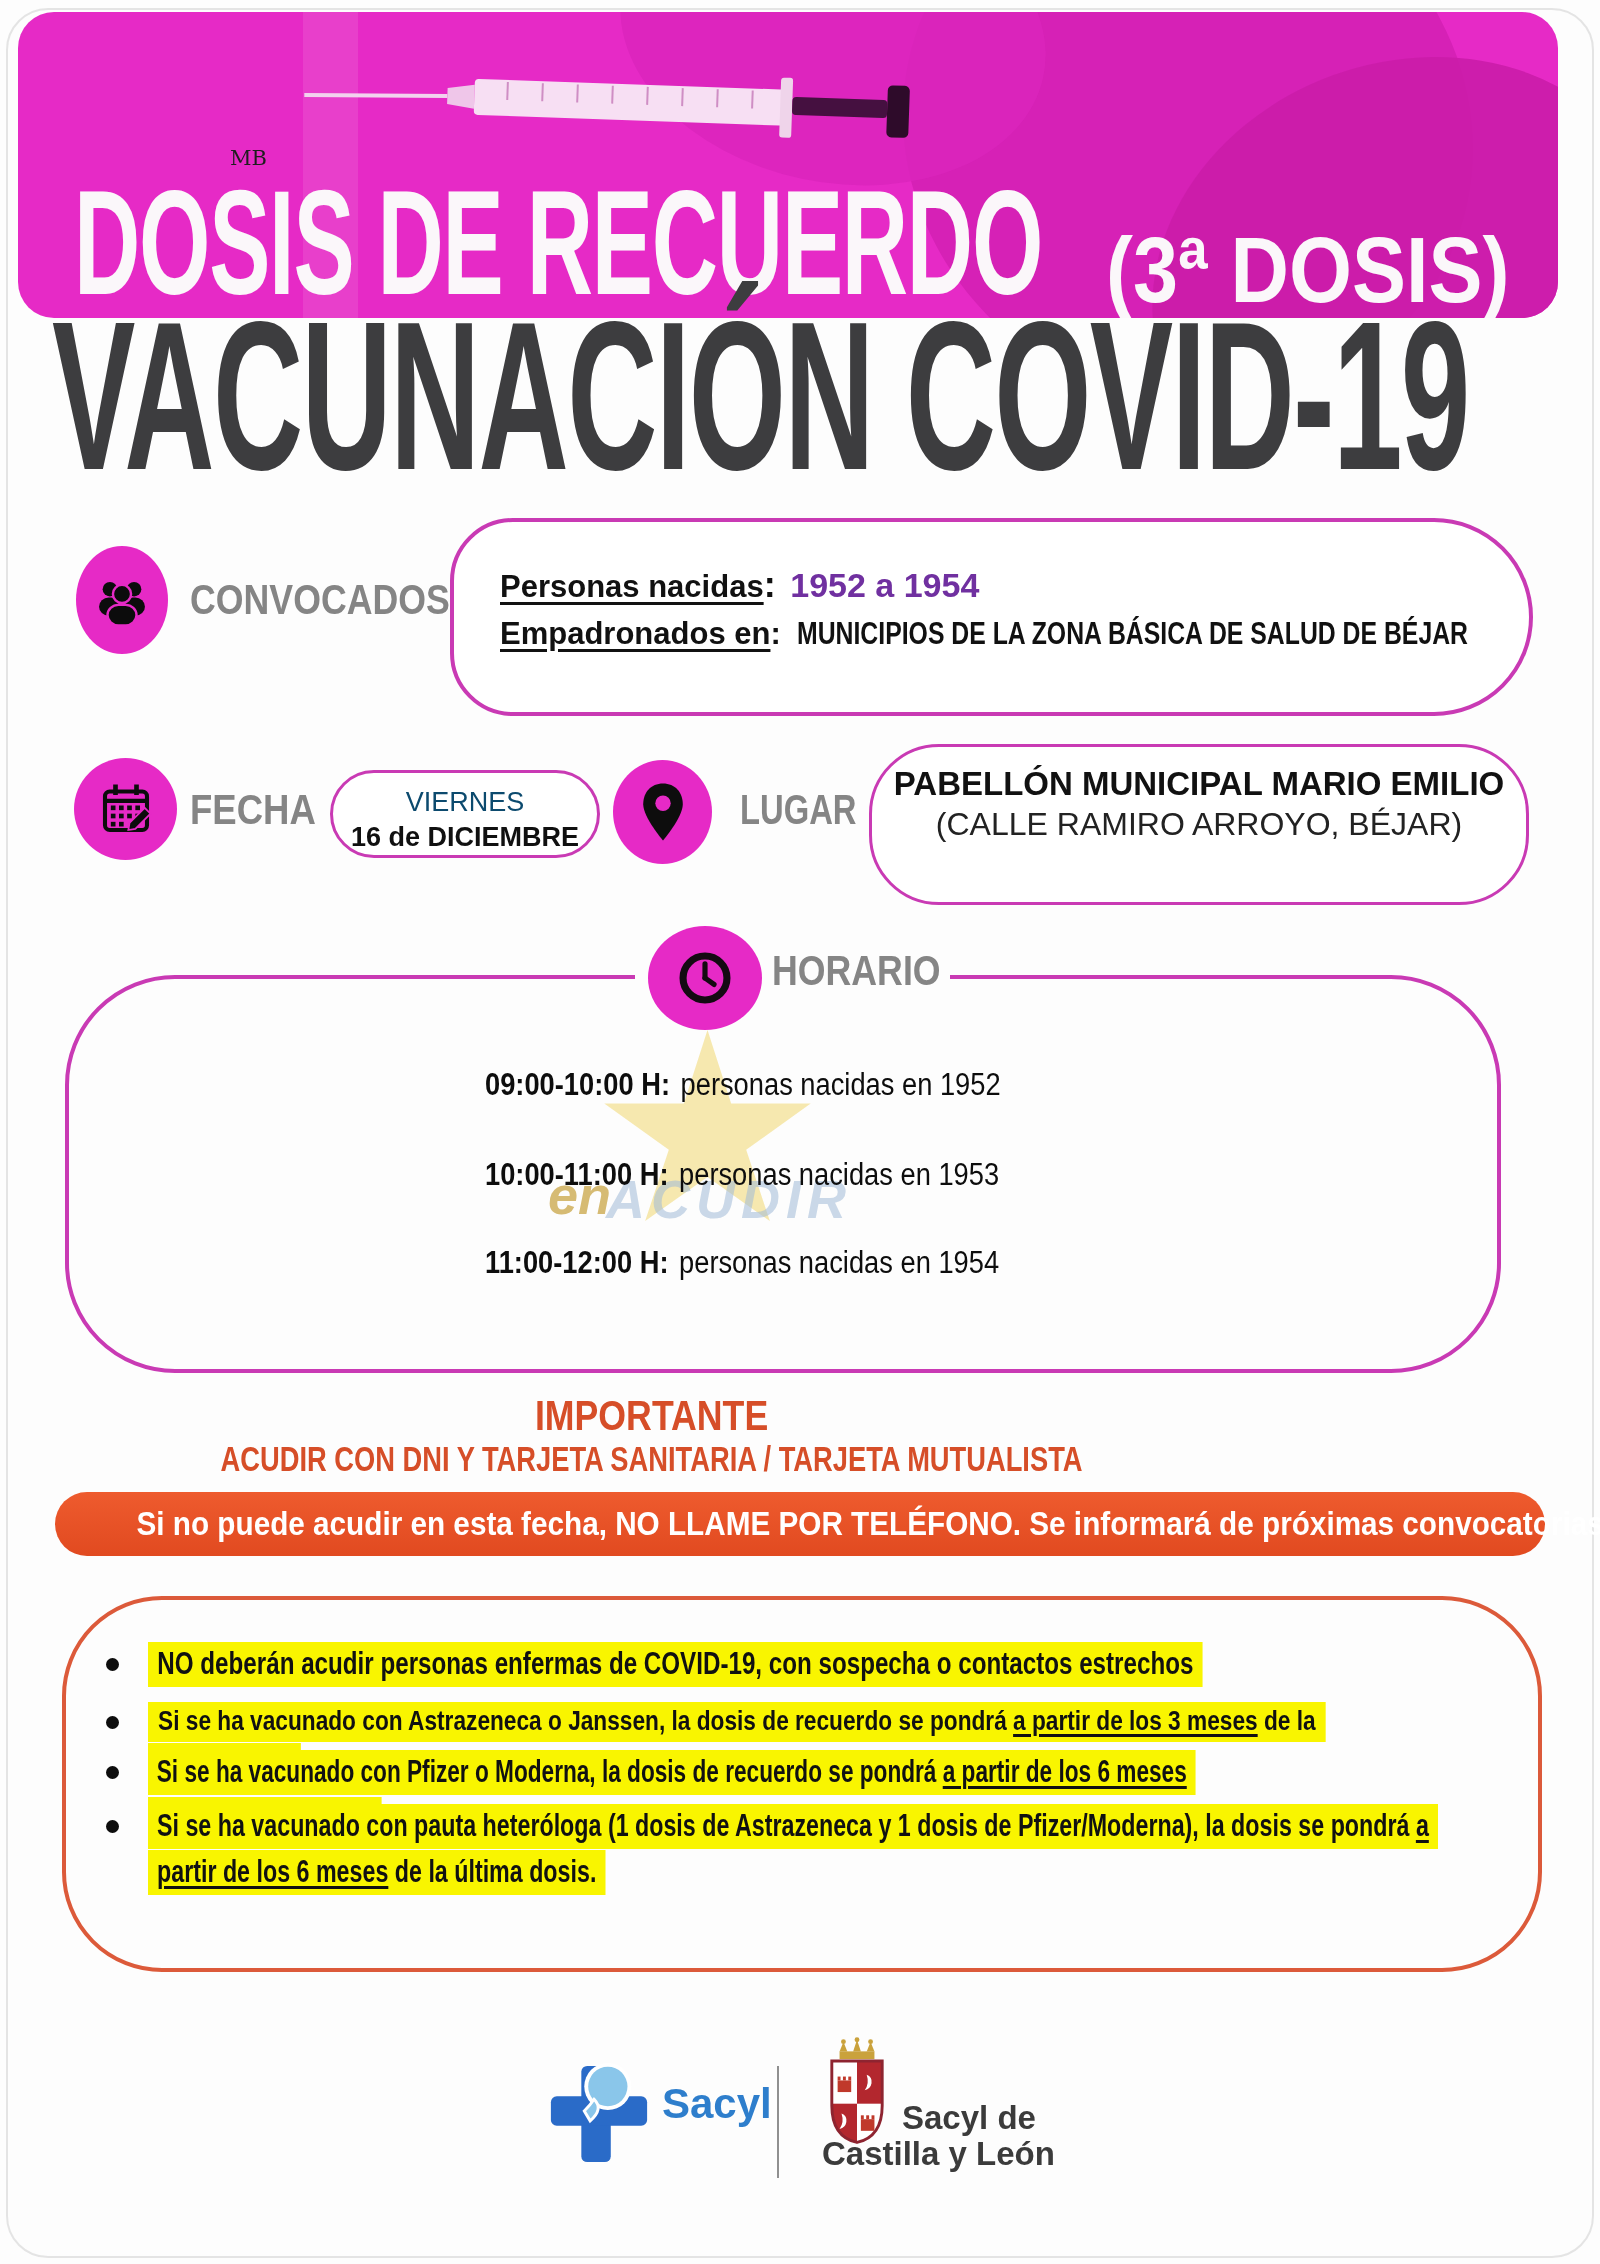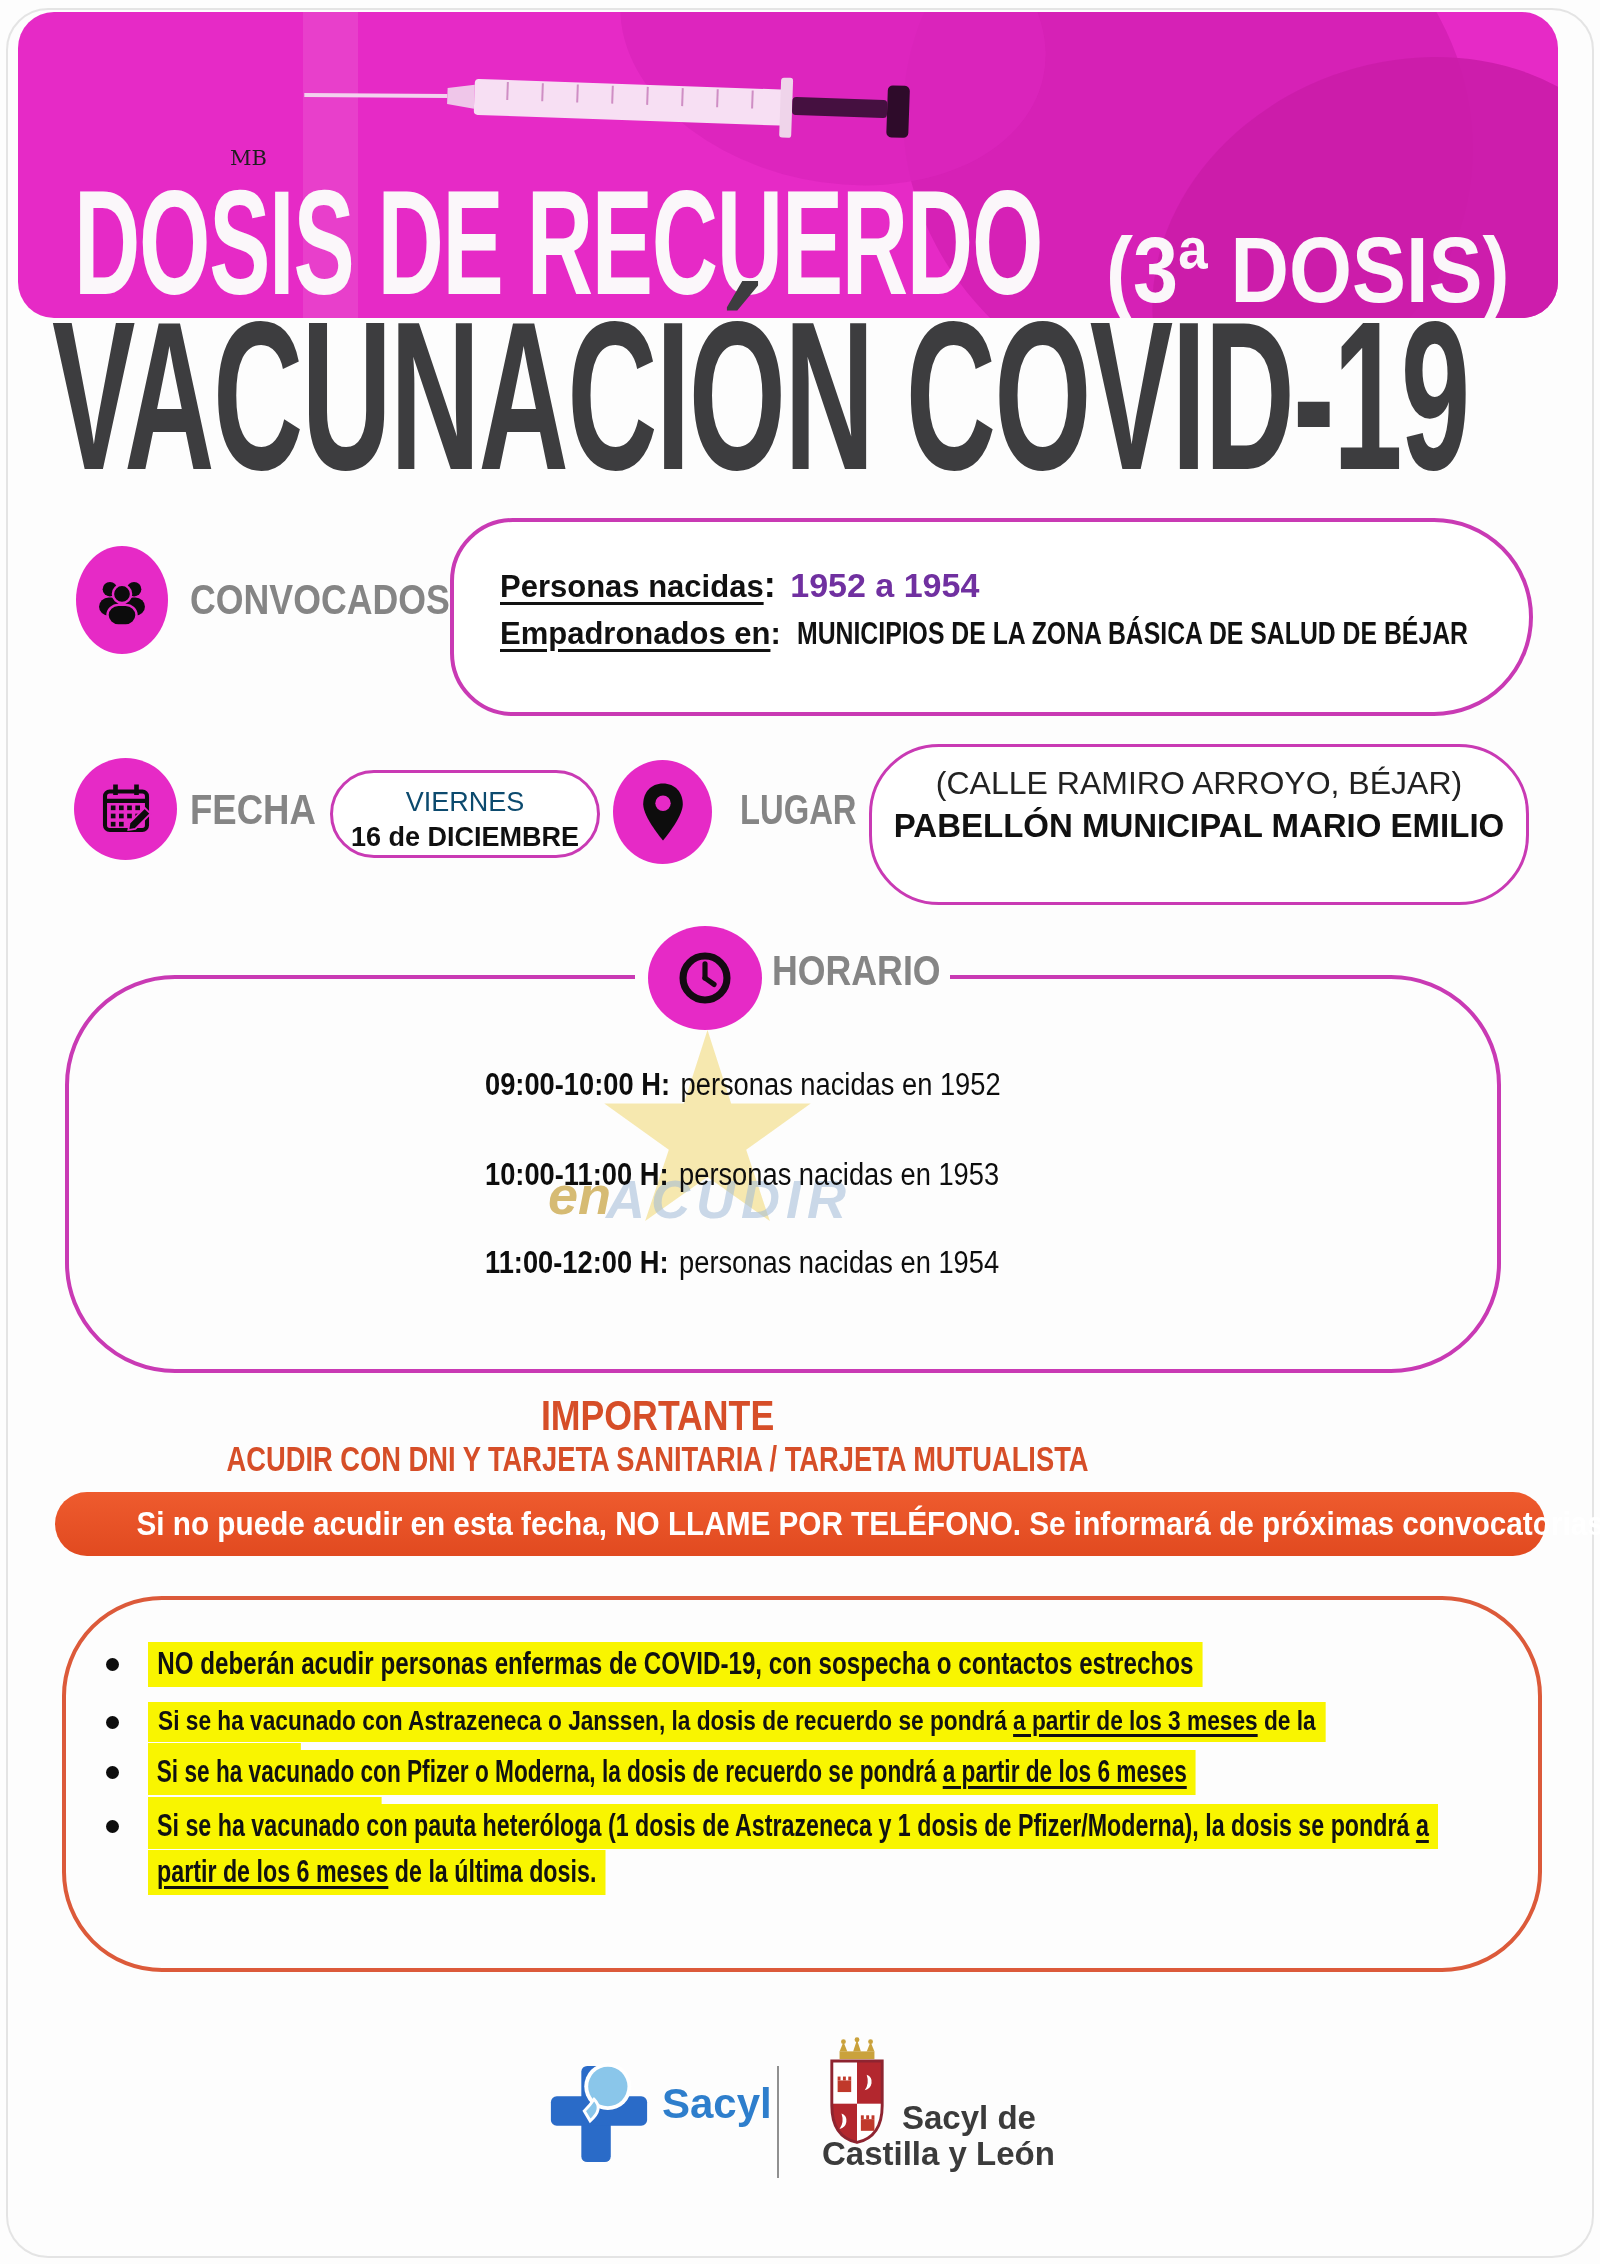--- a/index.html
+++ b/index.html
@@ -15,21 +15,21 @@
   .mb{position:absolute;left:212px;top:134px;font-family:"DejaVu Serif",serif;font-size:21px;color:#1e1e1e;}
   .btitle{position:absolute;left:56px;top:157px;font-size:148px;font-weight:bold;color:#fbf7fa;
           line-height:1;white-space:nowrap;transform:scaleX(.62);transform-origin:left top;letter-spacing:-2px;}
   .bsub{position:absolute;left:1088px;top:212px;font-size:92px;font-weight:bold;color:#fbf7fa;
         line-height:1;white-space:nowrap;transform:scaleX(.88);transform-origin:left top;}
   
   .headline{position:absolute;left:52px;top:290px;font-size:212px;font-weight:bold;color:#3d3d3f;
             line-height:1;white-space:nowrap;transform:scaleX(.59);transform-origin:left top;letter-spacing:-3px;}
   
   .lx{position:absolute;line-height:1.1;white-space:nowrap;transform-origin:left top;}
-  .cline{position:absolute;left:0;width:1304px;text-align:center;line-height:1.1;margin-left:6px;}
+  .cline{position:absolute;left:0;width:1304px;text-align:center;line-height:1.1;}
   .sx{display:inline-block;white-space:nowrap;transform-origin:center top;}
   .glabel{font-weight:bold;color:#858585;letter-spacing:0;}
   .ellipse{position:absolute;background:#e62ac6;border-radius:50%;display:flex;align-items:center;justify-content:center;}
   .pinkbox{position:absolute;border:4px solid #c93ab4;background:#fff;}
   .u{text-decoration:underline;text-decoration-thickness:3px;text-underline-offset:5px;}
   .u2{text-decoration:underline;text-decoration-thickness:2.5px;text-underline-offset:4px;}
   .hl{background:#f9f500;padding:4px 12px 6px 12px;box-decoration-break:clone;-webkit-box-decoration-break:clone;}
   .dot{position:absolute;width:13px;height:13px;border-radius:50%;background:#0d0d0d;}
   .note{position:absolute;font-weight:bold;color:#111;transform-origin:left top;line-height:1.5;}
   
@@ -123,22 +123,22 @@
     <div style="font-size:27px;font-weight:bold;color:#101010;line-height:1.3;">16 de DICIEMBRE</div>
   </div>
   <div class="ellipse" style="left:613px;top:760px;width:99px;height:104px;">
     <svg width="44" height="58" viewBox="0 0 40 52">
       <path d="M20,0 C9,0 2,8 2,19 C2,31 20,52 20,52 C20,52 38,31 38,19 C38,8 31,0 20,0 Z" fill="#0d0d0d"></path>
       <circle cx="20" cy="18" r="7" fill="#e62ac6"></circle>
     </svg>
   </div>
   <div class="lx glabel" style="left:740px;top:787px;font-size:42px;transform:scaleX(.78);">LUGAR</div>
   <div class="pinkbox" style="left:869px;top:744px;width:660px;height:161px;border-radius:70px;border-width:3px;text-align:center;padding-top:16px;box-sizing:border-box;">
+    <div style="font-size:33px;font-weight:bold;color:#111;line-height:1.25;">PABELLÓN MUNICIPAL MARIO EMILIO</div>
     <div style="font-size:32px;color:#222;line-height:1.3;">(CALLE RAMIRO ARROYO, BÉJAR)</div>
-    <div style="font-size:33px;font-weight:bold;color:#111;line-height:1.25;">PABELLÓN MUNICIPAL MARIO EMILIO</div>
   </div>
 
   <div class="pinkbox" style="left:65px;top:975px;width:1428px;height:390px;border-radius:110px;background:transparent;"></div>
   <div style="position:absolute;left:635px;top:950px;width:315px;height:58px;background:#fdfdfd;"></div>
   <div class="ellipse" style="left:648px;top:926px;width:114px;height:104px;">
     <svg width="62" height="62" viewBox="0 0 48 48">
       <circle cx="24" cy="24" r="17" fill="none" stroke="#140a12" stroke-width="5.5"></circle>
       <line x1="24" y1="24" x2="24" y2="13" stroke="#140a12" stroke-width="4" stroke-linecap="round"></line>
       <line x1="24" y1="24" x2="31" y2="29" stroke="#140a12" stroke-width="4" stroke-linecap="round"></line>
     </svg>

